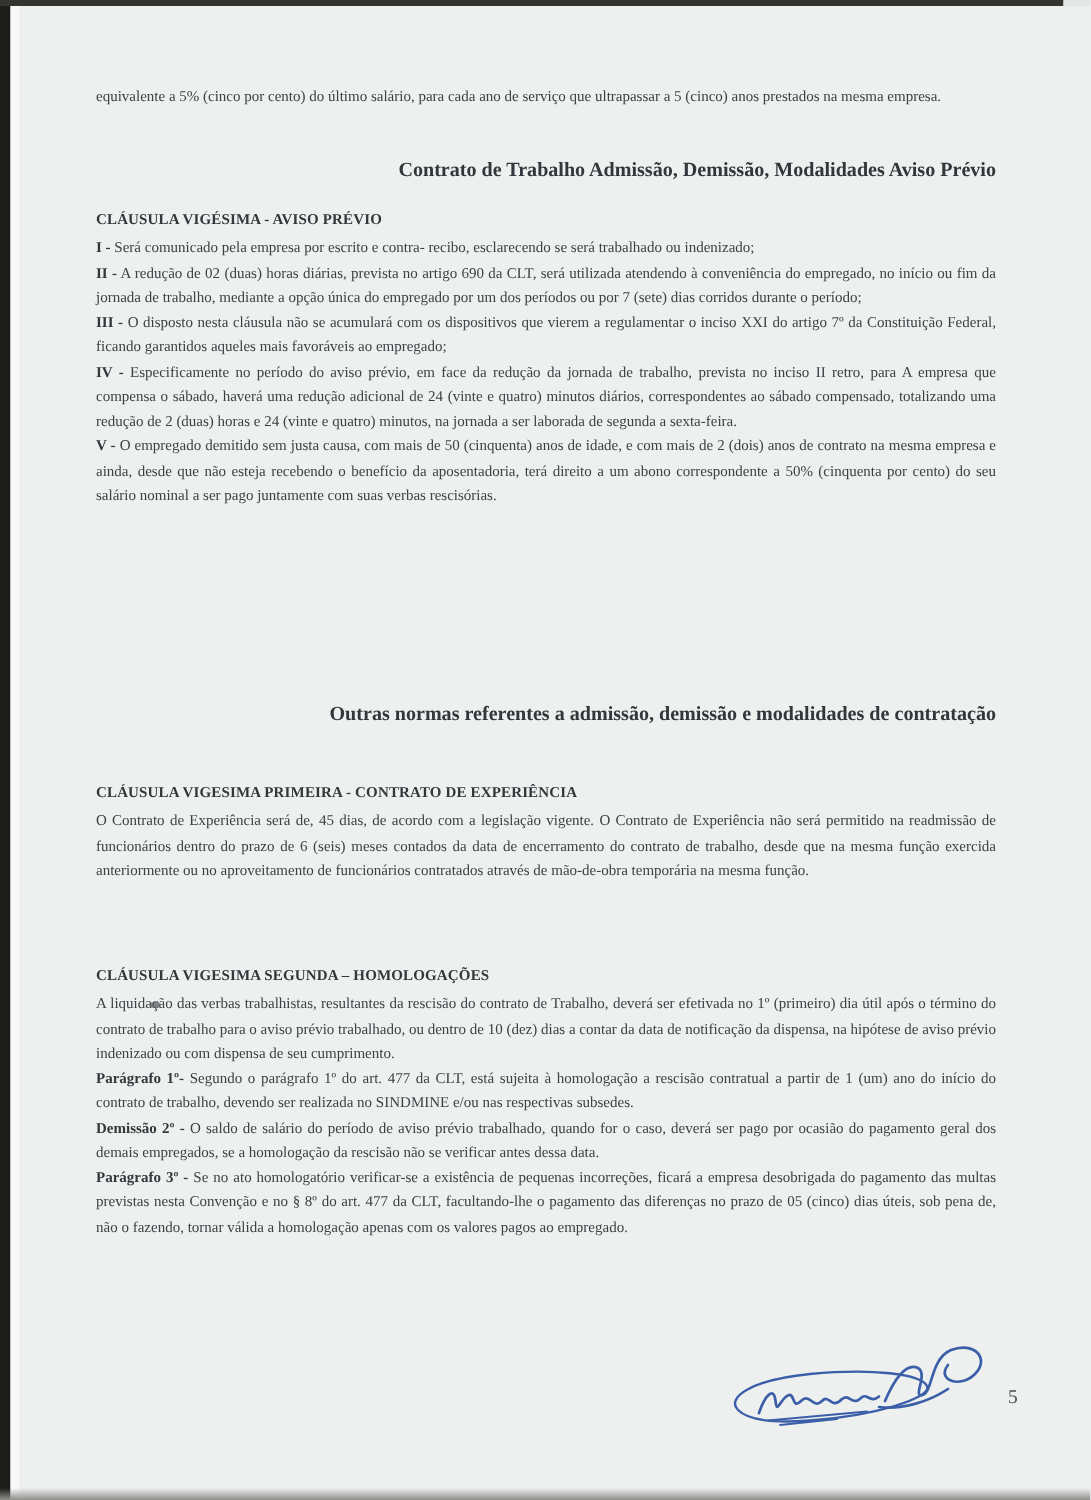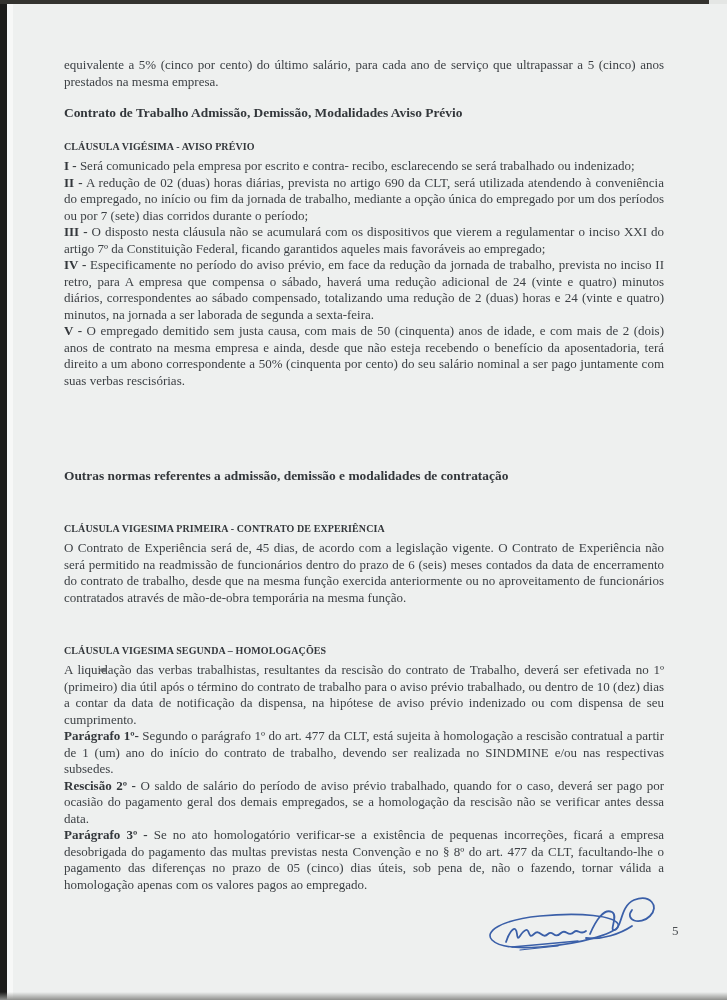--- a/index.html
+++ b/index.html
@@ -7,23 +7,23 @@
     width:727px;height:1000px;position:relative;overflow:hidden;
     background:#eef0ef;
     font-family:"Liberation Serif","DejaVu Serif",serif;
   }
   .scan-edge-left{position:absolute;left:0;top:0;width:7px;height:1000px;background:#1c1c1a;}
   .scan-sliver-left{position:absolute;left:7px;top:0;width:6px;height:1000px;background:#f7f8f7;}
   .scan-edge-top{position:absolute;left:0;top:0;width:709px;height:4px;background:#34332f;}
   .scan-corner-top-right{position:absolute;left:709px;top:0;width:18px;height:4px;background:#e4e6e4;}
   .scan-shadow-bottom{position:absolute;left:0;bottom:0;width:727px;height:8px;
     background:linear-gradient(to bottom, rgba(120,121,118,0) 0%, #8f908d 100%);}
-  .col{position:absolute;left:64px;width:600px;color:#3d4145;font-size:13px;line-height:16.5px;text-align:justify;}
+  .col{position:absolute;left:64px;width:600px;color:#3d4145;font-size:10px;line-height:16.5px;text-align:justify;}
   .col p{margin:0;}
-  .heading-center{position:absolute;left:64px;width:600px;text-align:left;font-weight:bold;color:#33373b;font-size:13.4px;}
+  .heading-center{position:absolute;left:64px;width:600px;text-align:right;font-weight:bold;color:#33373b;font-size:13.4px;}
   .clause-title{position:absolute;left:64px;width:600px;font-weight:bold;color:#33373b;font-size:10px;letter-spacing:.1px;}
   .lbl{font-weight:bold;color:#33373b;}
   .page-number{position:absolute;left:672px;top:923px;font-size:13px;color:#4a4e52;}
   .signature{position:absolute;left:462px;top:890px;width:210px;height:72px;}
   .artifact-dot{position:absolute;left:100px;top:668px;width:7px;height:4px;background:#5a5e62;border-radius:50% / 60%;opacity:.75;}
 </style>
 </head>
 <body>
 
 <div class="scan-edge-left"></div>
@@ -52,21 +52,21 @@
 
 <div class="clause-title" style="top:523px">CLÁUSULA VIGESIMA PRIMEIRA - CONTRATO DE EXPERIÊNCIA</div>
 <div class="col" style="top:540px">
   <p>O Contrato de Experiência será de, 45 dias, de acordo com a legislação vigente. O Contrato de Experiência não será permitido na readmissão de funcionários dentro do prazo de 6 (seis) meses contados da data de encerramento do contrato de trabalho, desde que na mesma função exercida anteriormente ou no aproveitamento de funcionários contratados através de mão-de-obra temporária na mesma função.</p>
 </div>
 
 <div class="clause-title" style="top:645px">CLÁUSULA VIGESIMA SEGUNDA – HOMOLOGAÇÕES</div>
 <div class="col" style="top:662px">
   <p><span>A liquidação das verbas trabalhistas, resultantes da rescisão do contrato de Trabalho, deverá ser efetivada no 1º (primeiro) dia útil após o término do contrato de trabalho para o aviso prévio trabalhado, ou dentro de 10 (dez) dias a contar da data de notificação da dispensa, na hipótese de aviso prévio indenizado ou com dispensa de seu cumprimento.</span></p>
   <p><b class="lbl">Parágrafo 1º-</b> <span>Segundo o parágrafo 1º do art. 477 da CLT, está sujeita à homologação a rescisão contratual a partir de 1 (um) ano do início do contrato de trabalho, devendo ser realizada no SINDMINE e/ou nas respectivas subsedes.</span></p>
-  <p><b class="lbl">Rescisão 2º -</b> <span>O saldo de salário do período de aviso prévio trabalhado, quando for o caso, deverá ser pago por ocasião do pagamento geral dos demais empregados, se a homologação da rescisão não se verificar antes dessa data.</span></p>
+  <p><b class="lbl">Demissão 2º -</b> <span>O saldo de salário do período de aviso prévio trabalhado, quando for o caso, deverá ser pago por ocasião do pagamento geral dos demais empregados, se a homologação da rescisão não se verificar antes dessa data.</span></p>
   <p><b class="lbl">Parágrafo 3º -</b> <span>Se no ato homologatório verificar-se a existência de pequenas incorreções, ficará a empresa desobrigada do pagamento das multas previstas nesta Convenção e no § 8º do art. 477 da CLT, facultando-lhe o pagamento das diferenças no prazo de 05 (cinco) dias úteis, sob pena de, não o fazendo, tornar válida a homologação apenas com os valores pagos ao empregado.</span></p>
 </div>
 
 <div class="artifact-dot"></div>
 
 <svg class="signature" viewBox="0 0 210 72">
   <g fill="none" stroke="#3a5fa8" stroke-width="1.8" stroke-linecap="round" stroke-linejoin="round">
 
     <path d="M30,50 C22,42 38,30 78,26 C120,22 152,26 156,34 C160,42 120,54 78,57 C52,59 36,56 30,50 Z" stroke-width="1.6"></path>
 

